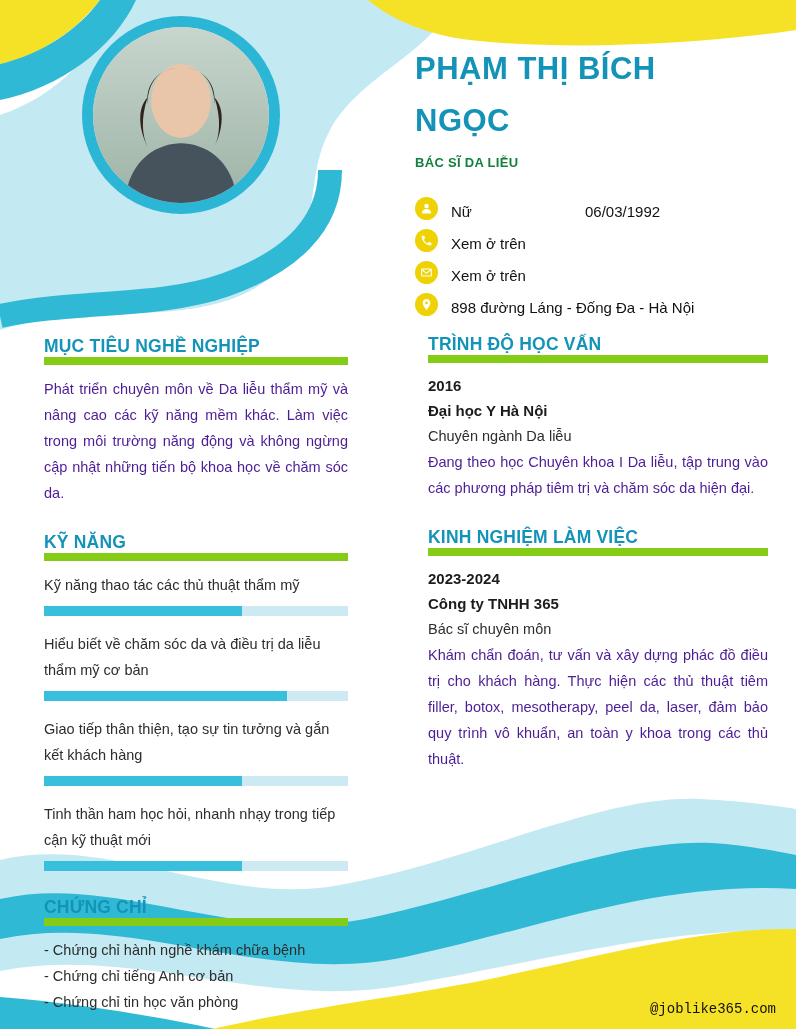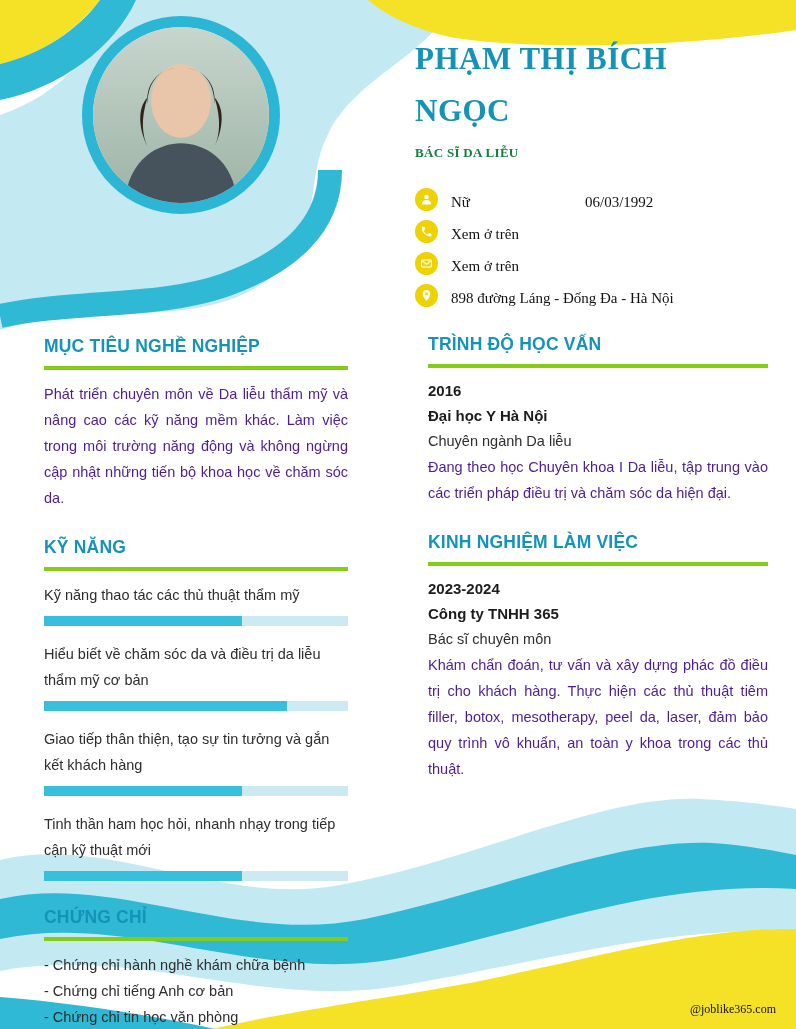--- a/index.html
+++ b/index.html
@@ -23,21 +23,21 @@
     width: 198px; height: 198px;
     border: 11px solid #2cb6d6;
     border-radius: 50%;
     overflow: hidden;
     background: #dfe8e2;
     z-index: 3;
   }
   .photo-ring svg { display: block; width: 100%; height: 100%; }
 
   
-  .header { position: absolute; left: 415px; top: 33px; width: 362px; z-index: 4; font-family: Liberation Serif, serif; }
+  .header { position: absolute; left: 415px; top: 43px; width: 362px; z-index: 4; }
   .name {
     font-size: 31px;
     font-weight: bold;
     color: #1493b9;
     line-height: 52px;
     letter-spacing: 0.5px;
     width: 300px;
   }
   .job-title {
     margin-top: 8px;
@@ -64,22 +64,21 @@
 
   
   .col-left  { position: absolute; left: 44px;  top: 336px; width: 304px; z-index: 4; }
   .col-right { position: absolute; left: 428px; top: 334px; width: 340px; z-index: 4; }
 
   h2.sec {
     font-size: 17.5px;
     font-weight: bold;
     color: #1493b9;
     letter-spacing: 0.2px;
-    padding-bottom: 9px;
-    border-bottom: 4px solid #84cc16;
+    border-bottom: 8px solid #84cc16;
     margin-bottom: 11px;
   }
   .body-text {
     font-size: 14.5px;
     color: #4c1d95;
     line-height: 26px;
     text-align: justify;
   }
   section { margin-bottom: 26px; }
 
@@ -94,22 +93,22 @@
   .bar .fill { height: 100%; background: #38bfdb; }
 
   
   .line-bold { font-size: 15px; font-weight: bold; color: #1c1c1c; line-height: 24px; margin-bottom: 1px; }
   .line-norm { font-size: 14.5px; color: #2d2d2d; line-height: 24px; margin-bottom: 1px; }
   .cert-item { font-size: 14.5px; color: #2d2d2d; line-height: 26px; }
 
   .watermark {
     position: absolute;
     right: 20px; bottom: 12px;
-    font-family: Liberation Serif, serif;
-    font-size: 12px;
+    font-family: Liberation Mono, monospace;
+    font-size: 14px;
     color: #101010;
     z-index: 5;
   }
 </style>
 </head>
 <body>
 
 <div class="page">
 
   <svg class="deco deco-top" width="796" height="340" viewBox="0 0 796 340">
@@ -231,21 +230,21 @@
       <div class="cert-item">- Chứng chỉ tin học văn phòng</div>
     </section>
   </aside>
 
   <main class="col-right">
     <section>
       <h2 class="sec">TRÌNH ĐỘ HỌC VẤN</h2>
       <div class="line-bold">2016</div>
       <div class="line-bold">Đại học Y Hà Nội</div>
       <div class="line-norm">Chuyên ngành Da liễu</div>
-      <p class="body-text">Đang theo học Chuyên khoa I Da liễu, tập trung vào các triển pháp điều trị và chăm sóc da hiện đại.</p>
+      <p class="body-text">Đang theo học Chuyên khoa I Da liễu, tập trung vào các phương pháp tiêm trị và chăm sóc da hiện đại.</p>
     </section>
 
     <section>
       <h2 class="sec">KINH NGHIỆM LÀM VIỆC</h2>
       <div class="line-bold">2023-2024</div>
       <div class="line-bold">Công ty TNHH 365</div>
       <div class="line-norm">Bác sĩ chuyên môn</div>
       <p class="body-text">Khám chẩn đoán, tư vấn và xây dựng phác đồ điều trị cho khách hàng. Thực hiện các thủ thuật tiêm filler, botox, mesotherapy, peel da, laser, đảm bảo quy trình vô khuẩn, an toàn y khoa trong các thủ thuật.</p>
     </section>
   </main>

